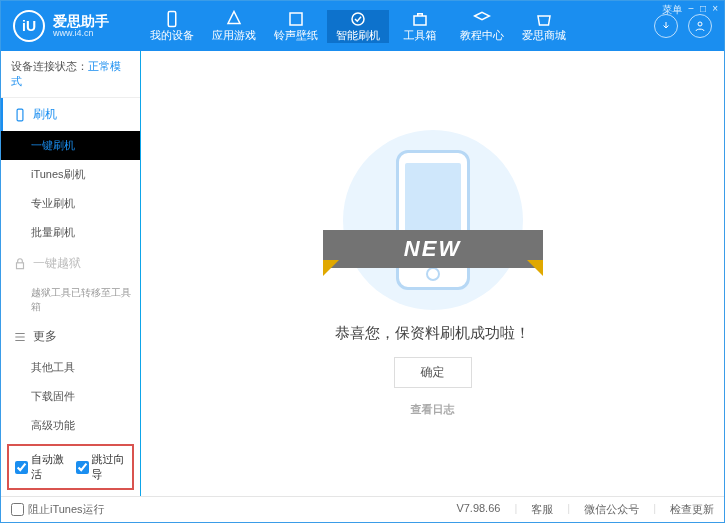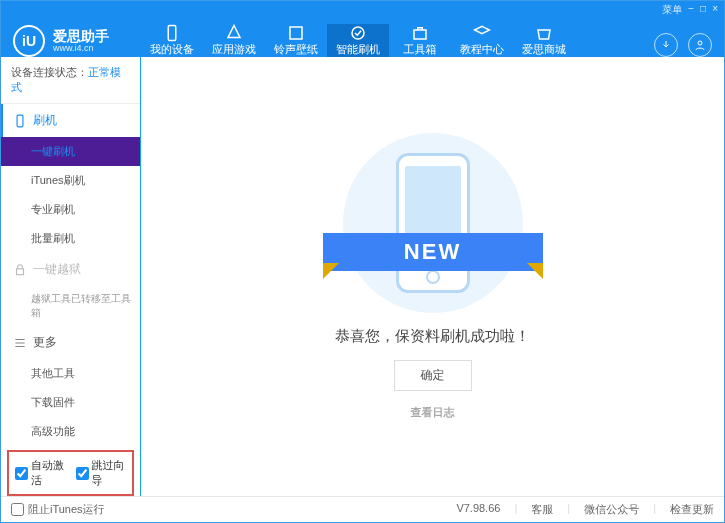--- a/index.html
+++ b/index.html
@@ -1,18 +1,18 @@
 <!DOCTYPE html>
 <html><head>
 <meta charset="utf-8">
 <style>
 * { margin: 0; padding: 0; box-sizing: border-box; }
 body { font-family: "Microsoft YaHei", Arial, sans-serif; font-size: 12px; background: #fff; }
 .app { width: 725px; height: 523px; border: 1px solid #3a9ce8; display: flex; flex-direction: column; }
-.header { background: #1a8ef0; height: 56px; display: flex; align-items: flex-end; color: #fff; position: relative; }
+.header { background: #1a8ef0; height: 50px; display: flex; align-items: center; color: #fff; position: relative; }
 .logo-area { width: 140px; display: flex; align-items: center; padding-left: 12px; gap: 8px; }
 .logo-circle { width: 32px; height: 32px; border: 2px solid #fff; border-radius: 50%; display: flex; align-items: center; justify-content: center; font-weight: bold; font-size: 14px; }
 .logo-text .name { font-size: 14px; font-weight: bold; line-height: 1; }
 .logo-text .url { font-size: 9px; opacity: 0.85; }
 .nav { display: flex; flex: 1; }
 .nav-item { width: 62px; display: flex; flex-direction: column; align-items: center; justify-content: center; gap: 0; font-size: 11px; cursor: pointer; }
 .nav-item.active { background: #0d72cc; }
 .nav-icon { width: 18px; height: 18px; display: flex; align-items: center; justify-content: center; }
 .nav-icon svg { width: 18px; height: 18px; fill: #fff; }
 .header-right { display: flex; align-items: center; gap: 10px; padding-right: 12px; }
@@ -24,31 +24,31 @@
 .sidebar { width: 140px; border-right: 1px solid #0ea5e9; display: flex; flex-direction: column; }
 .status-row { padding: 8px 10px; font-size: 11px; border-bottom: 1px solid #eee; color: #555; }
 .status-row .val { color: #1a8ef0; }
 .sb-section { }
 .sb-head { display: flex; align-items: center; gap: 6px; padding: 8px 10px; color: #555; border-left: 2px solid transparent; }
 .sb-head.active-head { border-left: 2px solid #1a8ef0; color: #1a8ef0; }
 .sb-head.locked { color: #bbb; }
 .sb-head .ico { width: 14px; height: 14px; }
 .sb-head .ico svg { width: 14px; height: 14px; }
 .sb-sub { padding: 7px 10px 7px 30px; font-size: 11px; color: #555; cursor: pointer; }
-.sb-sub.active { background: #4c1d95; color: #1a8ef0; }
+.sb-sub.active { background: #000000; color: #1a8ef0; }
 .sb-note { padding: 6px 8px 6px 30px; font-size: 10px; color: #999; line-height: 1.4; }
 .options-box { margin: 4px 6px; border: 2px solid #d9534f; padding: 6px; display: flex; gap: 10px; font-size: 11px; }
 .opt { display: flex; align-items: center; gap: 3px; color: #333; }
 .opt input { accent-color: #1a8ef0; }
 .main { flex: 1; display: flex; flex-direction: column; align-items: center; justify-content: center; gap: 14px; }
 .illustration { width: 180px; height: 180px; border-radius: 50%; background: #eaf5fe; position: relative; display: flex; align-items: center; justify-content: center; }
 .phone { width: 74px; height: 140px; background: #fff; border: 3px solid #b7d8f5; border-radius: 12px; position: relative; }
 .phone::before { content: ''; position: absolute; top: 10px; left: 6px; right: 6px; bottom: 20px; background: #cfe7fb; border-radius: 2px; }
 .phone::after { content: ''; position: absolute; bottom: 6px; left: 50%; transform: translateX(-50%); width: 10px; height: 10px; border: 2px solid #b7d8f5; border-radius: 50%; }
-.ribbon { position: absolute; left: -20px; right: -20px; bottom: 42px; height: 38px; background: #3b82f6; display: flex; align-items: center; justify-content: center; font-weight: 900; font-size: 22px; color: #fff; letter-spacing: 2px; }
+.ribbon { position: absolute; left: -20px; right: -20px; bottom: 42px; height: 38px; background: #737373; display: flex; align-items: center; justify-content: center; font-weight: 900; font-size: 22px; font-style: italic; color: #fff; letter-spacing: 2px; }
 .ribbon::before, .ribbon::after { content: ''; position: absolute; bottom: -8px; border: 8px solid transparent; }
 .ribbon::before { left: 0; border-left-color: #e0a800; border-top-color: #e0a800; }
 .ribbon::after { right: 0; border-right-color: #e0a800; border-top-color: #e0a800; }
 .success-text { font-size: 15px; color: #444; }
 .ok-btn { border: 1px solid #ddd; background: #fff; padding: 6px 26px; font-size: 12px; color: #555; cursor: pointer; }
 .log-link { font-size: 11px; color: #aaa; cursor: pointer; font-weight: bold; }
 .footer { height: 26px; border-top: 1px solid #e5e5e5; display: flex; align-items: center; padding: 0 10px; font-size: 11px; color: #666; }
 .footer .left { display: flex; align-items: center; gap: 4px; }
 .footer .right { margin-left: auto; display: flex; gap: 14px; }
 .footer .right span { cursor: pointer; }

